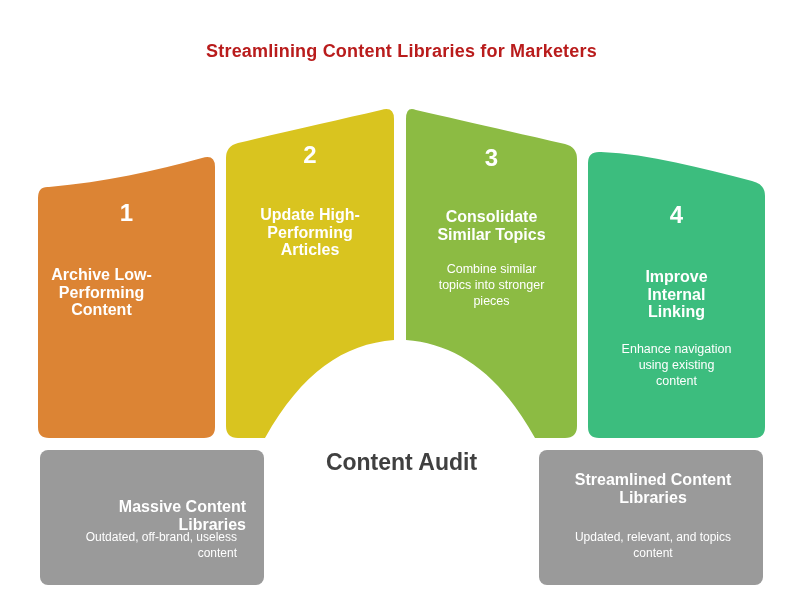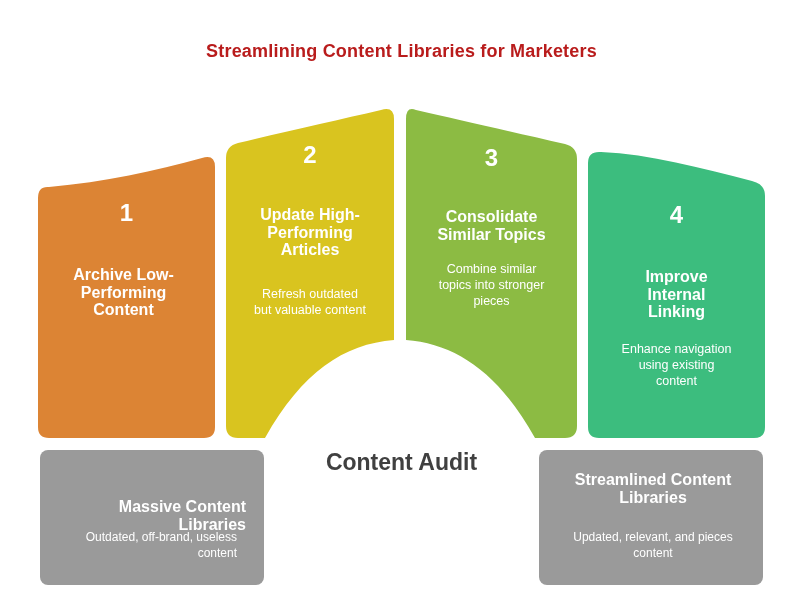--- a/index.html
+++ b/index.html
@@ -44,30 +44,28 @@
     <path d="M238,143 C288,131 338,120 381,110 Q394,106 394,119 L394,340 C344,344 302,372 265,438 L238,438 Q226,438 226,426 L226,158 Q226,146 238,143 Z" fill="#d9c41f"></path>
     <path d="M416,110 C459,120 509,131 565,144 Q577,147 577,159 L577,426 Q577,438 565,438 L535,438 C498,372 456,344 406,340 L406,119 Q406,106 416,110 Z" fill="#8cbb43"></path>
     <path d="M601,152 C650,154 701,168 752,181 Q765,184 765,196 L765,427 Q765,438 754,438 L599,438 Q588,438 588,427 L588,163 Q588,151 601,152 Z" fill="#3cbd7e"></path>
     <rect x="40" y="450" width="224" height="135" rx="8" fill="#9a9a9a"></rect>
     <rect x="539" y="450" width="224" height="135" rx="8" fill="#9a9a9a"></rect>
   </svg>
 
   <div class="abs title">Streamlining Content Libraries for Marketers</div>
 
   <div class="abs step-text step-num" style="left:38px;top:201px;width:177px;">1</div>
-  <div class="abs step-text step-head lines" style="left:52px;top:266px;width:143px;">Archive Low-
+  <div class="abs step-text step-head lines" style="left:30px;top:266px;width:143px;">Archive Low-
 Performing
 Content</div>
 
   <div class="abs step-text step-num" style="left:226px;top:143px;width:168px;">2</div>
   <div class="abs step-text step-head lines" style="left:226px;top:206px;width:168px;">Update High-
 Performing
 Articles</div>
-  <div class="abs step-text step-body lines" style="left:226px;top:286px;width:168px;">Refresh outdated
-but valuable content</div>
 
   <div class="abs step-text step-num" style="left:406px;top:146px;width:171px;">3</div>
   <div class="abs step-text step-body lines" style="left:406px;top:261px;width:171px;">Combine similar
 topics into stronger
 pieces</div>
   <div class="abs step-text step-head lines" style="left:406px;top:208px;width:171px;">Consolidate
 Similar Topics</div>
 
   <div class="abs step-text step-num" style="left:588px;top:203px;width:177px;">4</div>
   <div class="abs step-text step-head lines" style="left:588px;top:268px;width:177px;">Improve
@@ -79,16 +77,16 @@
 
   <div class="abs center-label">Content Audit</div>
 
   <div class="abs outcome-text outcome-head lines align-right" style="left:58px;top:498px;width:188px;">Massive Content
 Libraries</div>
   <div class="abs outcome-text outcome-body lines align-right" style="left:49px;top:530px;width:188px;">Outdated, off-brand, useless
 content</div>
 
   <div class="abs outcome-text outcome-head lines align-left" style="left:559px;top:471px;width:188px;">Streamlined Content
 Libraries</div>
-  <div class="abs outcome-text outcome-body lines align-left" style="left:559px;top:530px;width:188px;">Updated, relevant, and pieces
+  <div class="abs outcome-text outcome-body lines align-left" style="left:559px;top:530px;width:188px;">Updated, relevant, and topics
 content</div>
 
 </div>
 
 </body></html>

